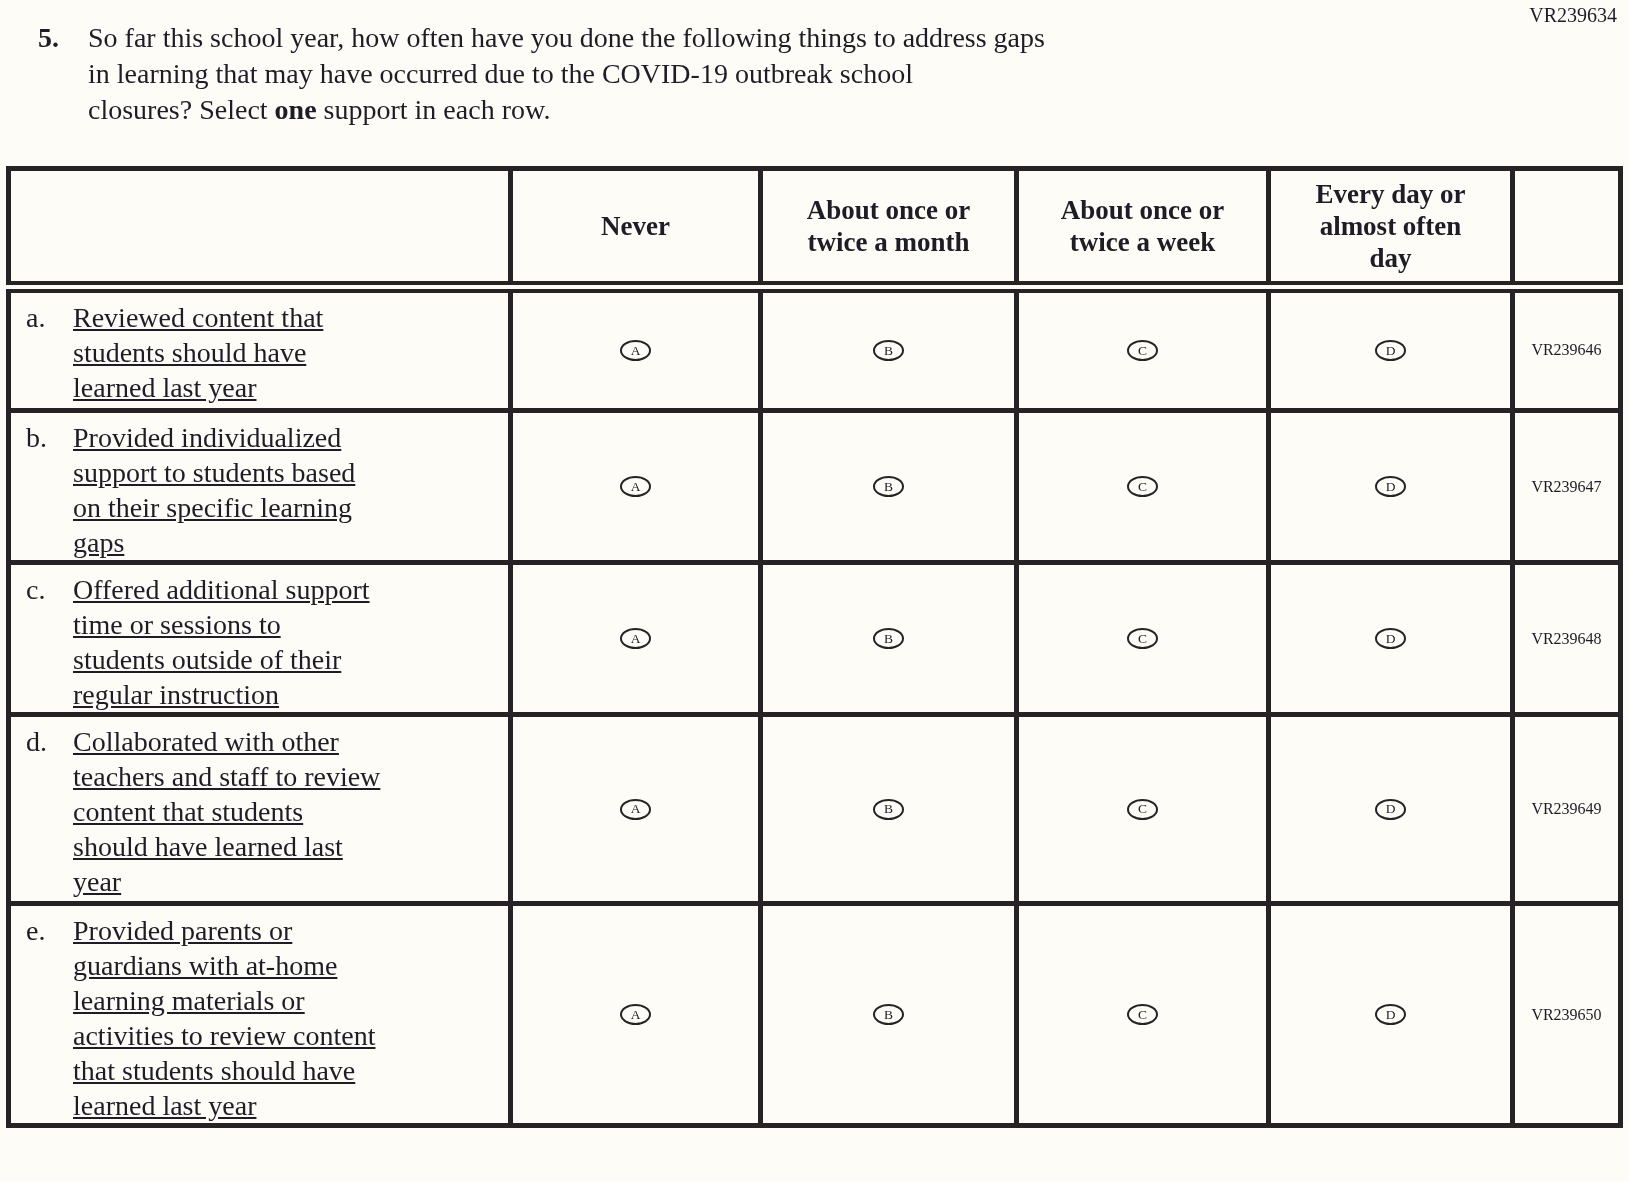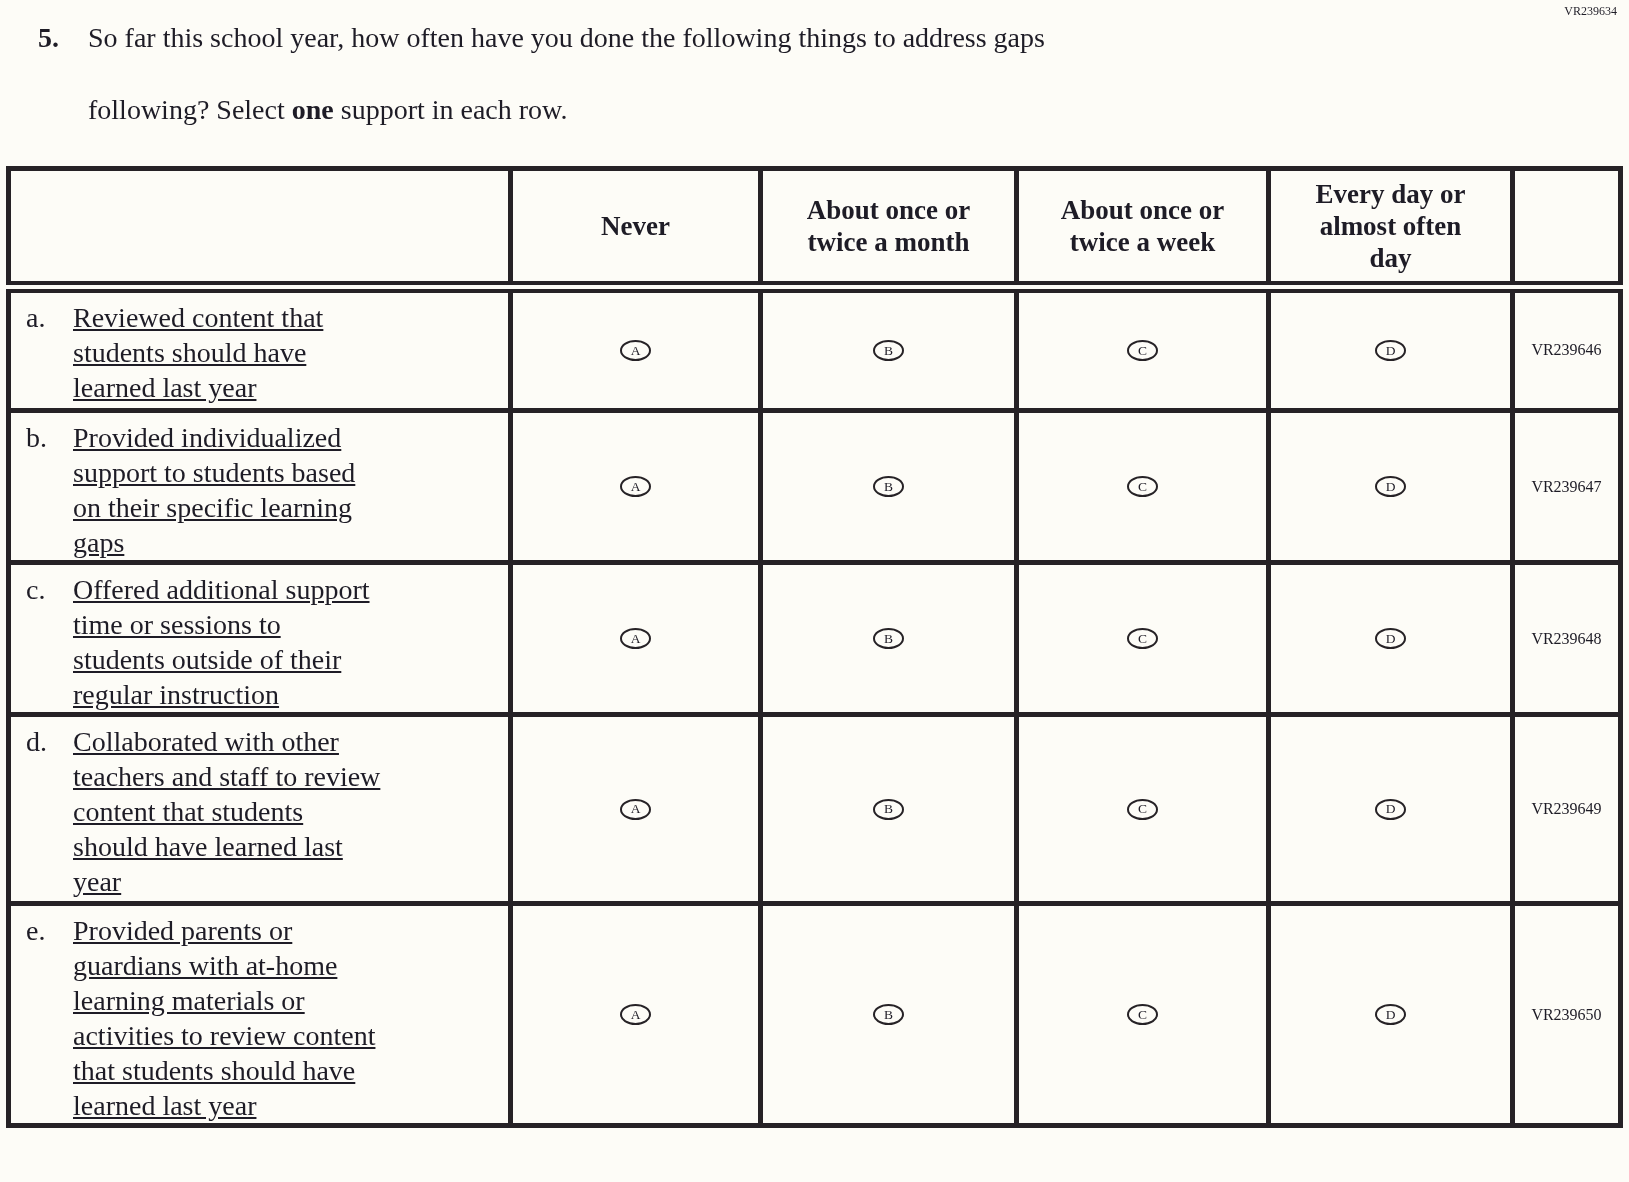--- a/index.html
+++ b/index.html
@@ -11,21 +11,21 @@
     color: #1e1c26;
   }
   .page {
     position: relative;
     width: 1629px; height: 1182px;
     overflow: hidden;
   }
   .page-code {
     position: absolute;
     top: 4px; right: 12px;
-    font-size: 12px;
+    font-size: 20px;
     color: #1e1c26;
   }
   .question {
     position: absolute;
     top: 20px; left: 38px;
     width: 1420px;
     display: flex;
   }
   .q-num {
     font-weight: bold;
@@ -109,22 +109,22 @@
 </head>
 <body>
 
 <div class="page">
 
   <div class="page-code">VR239634</div>
 
   <div class="question">
     <div class="q-num">5.</div>
     <div class="q-text"><span>So far this school year, how often have you done the following things to address gaps</span><br>
-      <br>
-      <span>following? Select </span><b>one</b><span> support in each row.</span>
+      <span>in learning that may have occurred due to the COVID-19 outbreak school</span><br>
+      <span>closures? Select </span><b>one</b><span> support in each row.</span>
     </div>
   </div>
 
   <table class="grid">
     <colgroup>
       <col style="width:502px">
       <col style="width:250px">
       <col style="width:256px">
       <col style="width:252px">
       <col style="width:244px">

